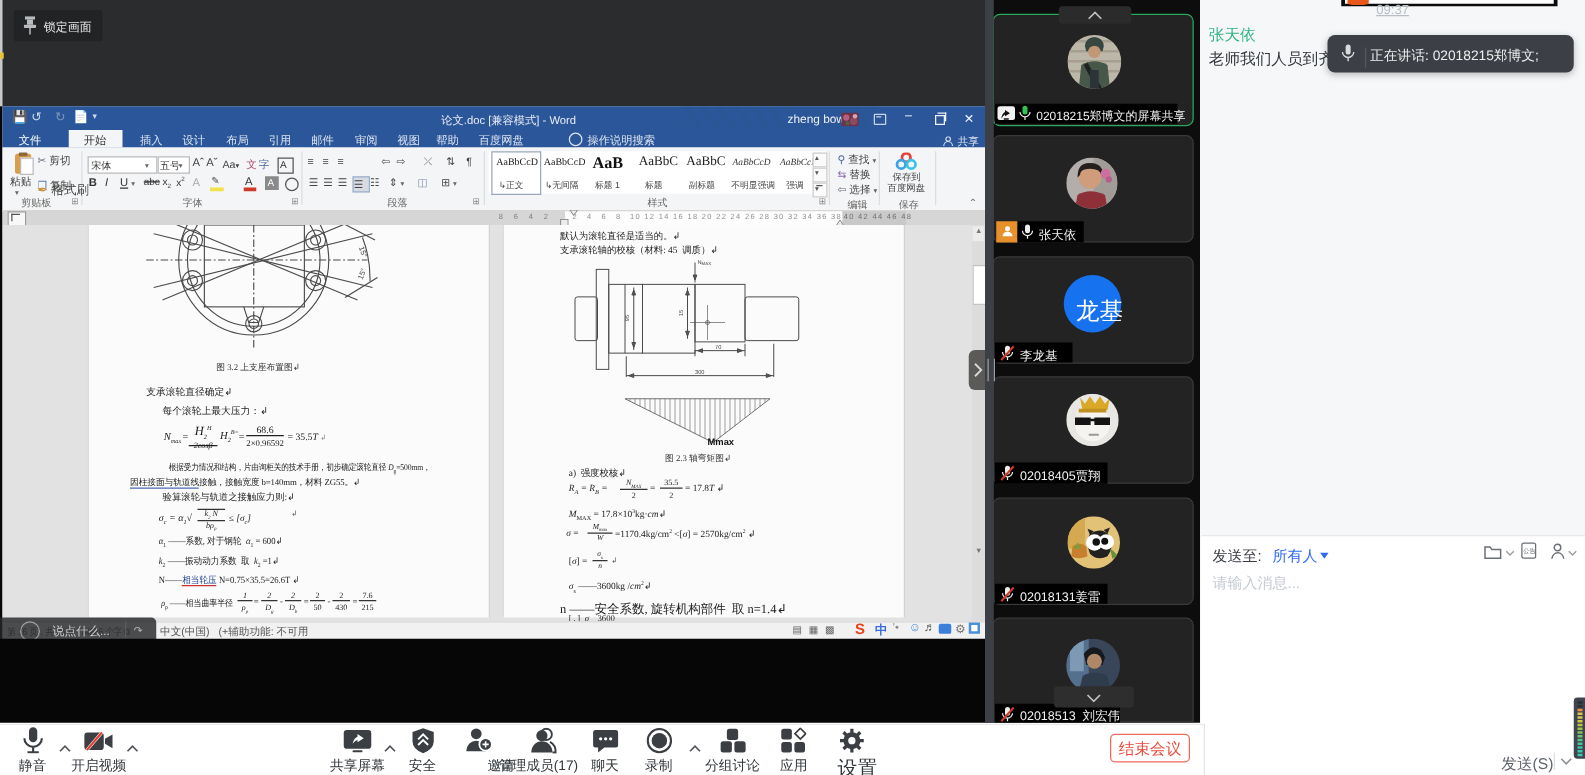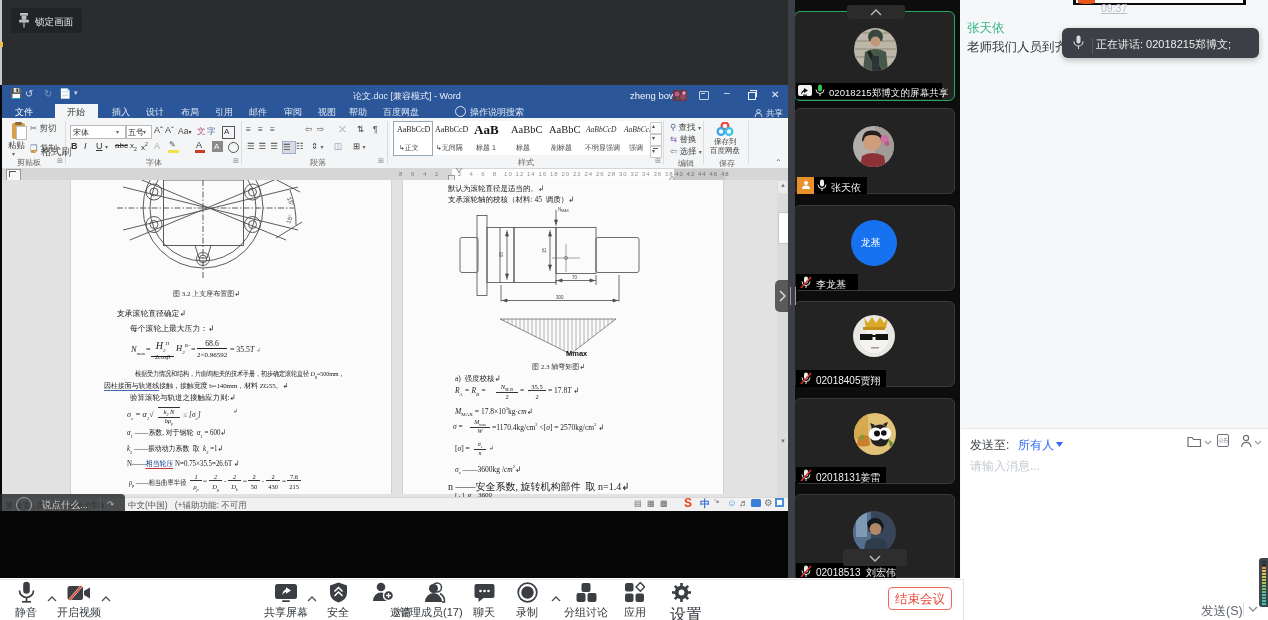--- a/index.html
+++ b/index.html
@@ -478,21 +478,21 @@
 <div class="a" style="left:814px;top:177px;width:53px;height:16.5px;background:#000;"></div>
 <svg class="a" style="left:817px;top:179px" width="10" height="13" viewBox="0 0 10 13">
     <rect x="3" y="0.5" width="4" height="7" rx="2" fill="#ededed"></rect>
     <path d="M1 5.5 a4 4 0 0 0 8 0" stroke="#ededed" stroke-width="1" fill="none"></path>
     <line x1="5" y1="9.5" x2="5" y2="12" stroke="#ededed" stroke-width="1"></line>
   </svg>
 <div class="t" style="left:831px;top:181px;font-size:10px;color:#f2f2f2;">张天依</div>
 
 <div class="a" style="left:794px;top:204.5px;width:161px;height:86px;background:#232323;border:1px solid #3a3a3a;border-radius:6px;box-sizing:border-box;"></div>
 <div class="a" style="left:851px;top:220px;width:46px;height:46px;border-radius:50%;background:#1772f0;"></div>
-<div class="t" style="left:860.5px;top:236px;font-size:10px;color:#fff;">龙基</div>
+<div class="t" style="left:860.5px;top:236px;font-size:19px;color:#fff;">龙基</div>
 <div class="a" style="left:795.5px;top:273.5px;width:62px;height:16.5px;background:#000;"></div>
 <svg class="a" style="left:800px;top:275.5px" width="12" height="13" viewBox="0 0 12 13">
     <rect x="4" y="0.5" width="4" height="7" rx="2" fill="#ededed"></rect>
     <path d="M2 5.5 a4 4 0 0 0 8 0" stroke="#ededed" stroke-width="1" fill="none"></path>
     <line x1="6" y1="9.5" x2="6" y2="12" stroke="#ededed" stroke-width="1"></line>
     <line x1="1" y1="12" x2="11" y2="1" stroke="#d43a2a" stroke-width="1.6"></line>
   </svg>
 <div class="t" style="left:816px;top:277.5px;font-size:10px;color:#f2f2f2;">李龙基</div>
 
 <div class="a" style="left:794px;top:301px;width:161px;height:86px;background:#232323;border:1px solid #3a3a3a;border-radius:6px;box-sizing:border-box;"></div>

